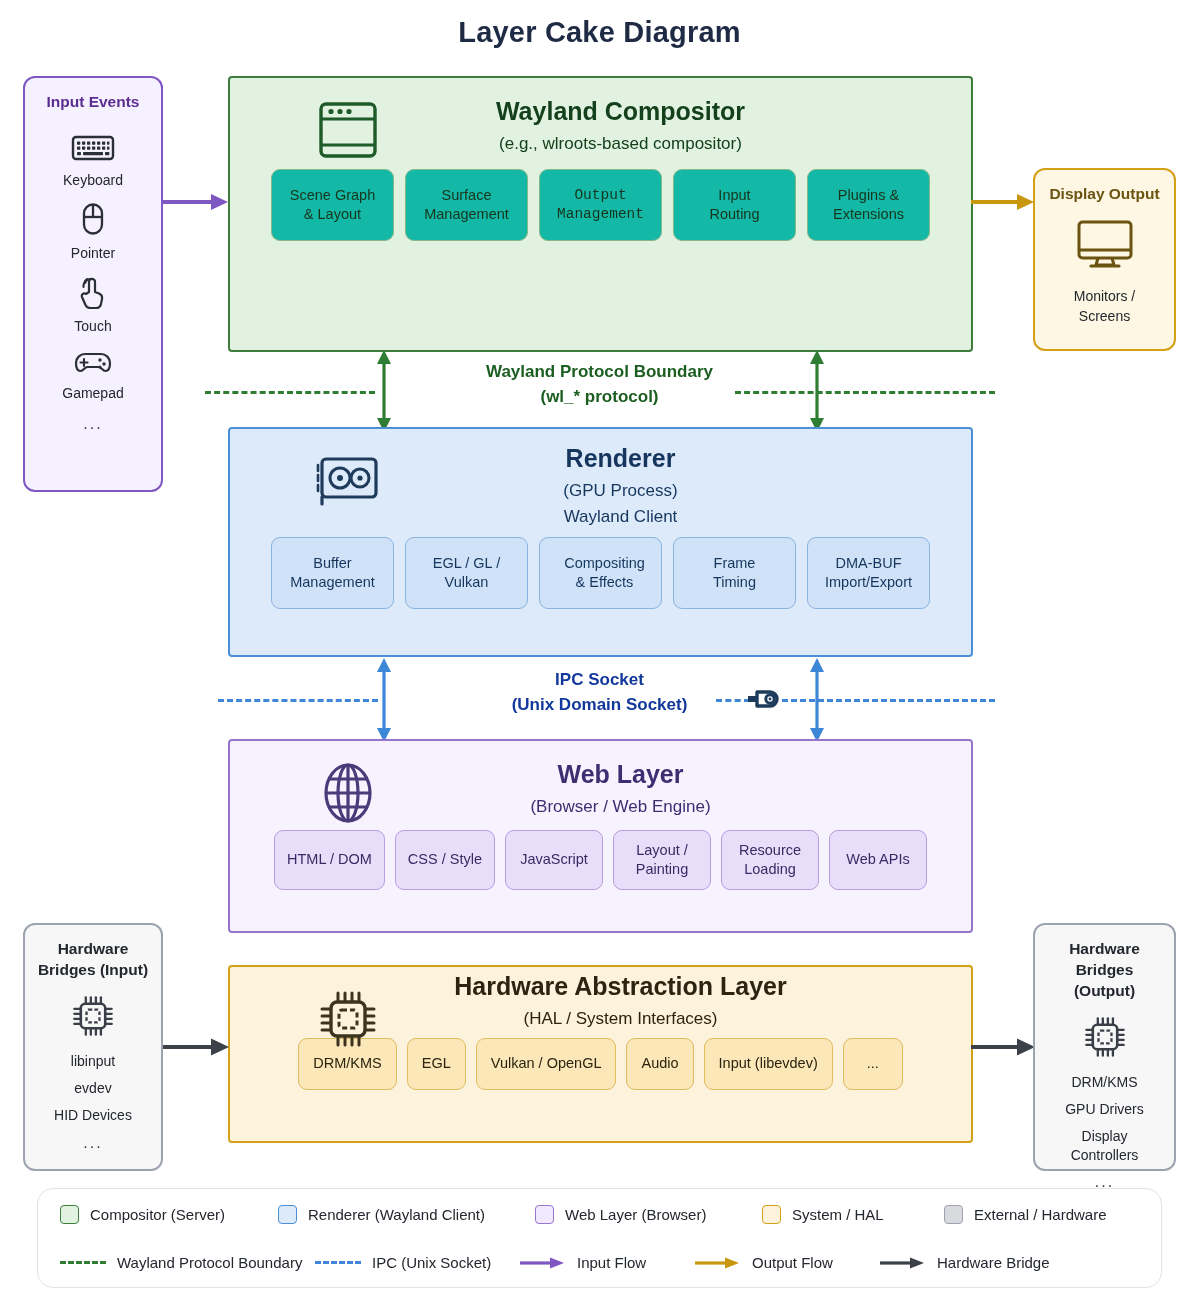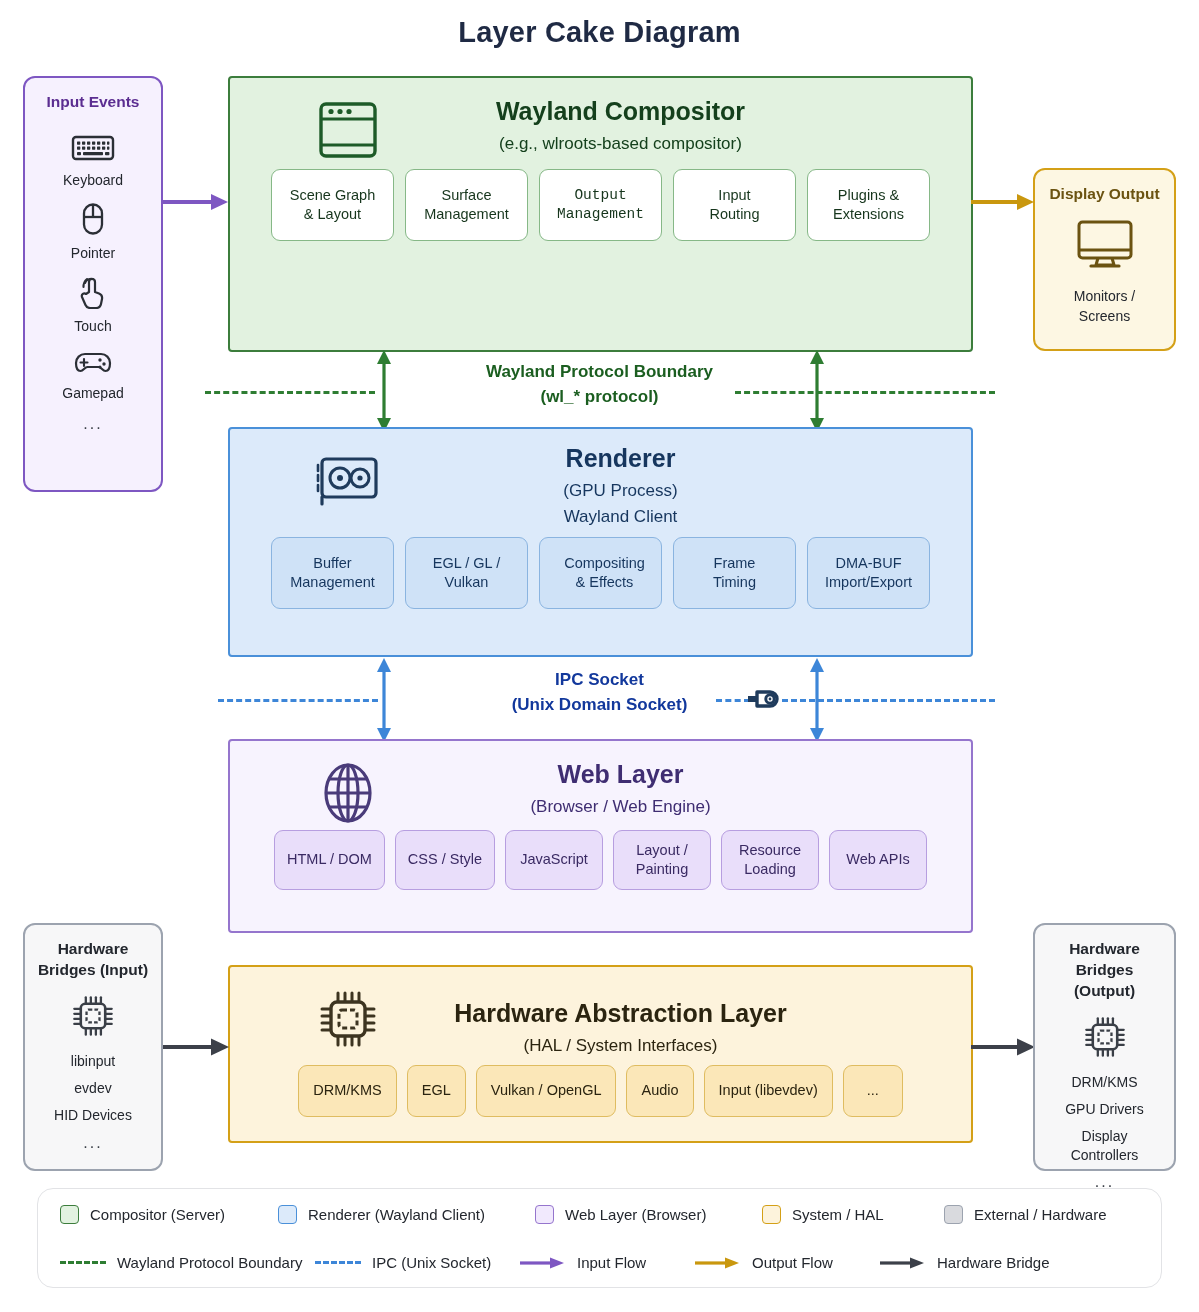--- a/index.html
+++ b/index.html
@@ -92,39 +92,39 @@
     border-radius: 9px; border: 1.6px solid;
     font-size: 14.5px; line-height: 1.3; text-align: center;
     display: flex; align-items: center; justify-content: center;
     padding: 10px 8px;
   }
 
   
   #compositor { top: 76px; height: 276px; background: #e2f2e0; border-color: #3c7d3c; }
   #compositor .layer-title, #compositor .layer-sub { color: #14401c; }
   #compositor .chips { margin-top: 12px; }
-  #compositor .chip { background:#ffffff; border-color:#86b887; color:#16351c; width: 123px; height: 72px; }
+  #compositor .chip { background:#14b8a6; border-color:#86b887; color:#16351c; width: 123px; height: 72px; }
 
   
   #renderer { top: 427px; height: 230px; background: #dceafa; border-color: #4a90d9; }
   #renderer .layer-title, #renderer .layer-sub, #renderer .layer-sub2 { color: #16365e; }
   #renderer .layer-head { padding-top: 14px; }
   #renderer .chips { margin-top: 8px; }
   #renderer .chip { background:#cfe2f7; border-color:#8ab4e0; color:#16365e; width:123px; height:72px; }
 
   
   #weblayer { top: 739px; height: 194px; background: #f7f3fe; border-color: #9575cd; }
   #weblayer .layer-title, #weblayer .layer-sub { color: #3f2d72; }
   #weblayer .chips { margin-top: 10px; gap: 10px; }
   #weblayer .chip { background:#e9defa; border-color:#b79ee0; color:#3a2a63; min-width: 98px; height: 60px; padding: 8px 12px; }
 
   
   #hal { top: 965px; height: 178px; background: #fdf3dc; border-color: #d4a017; }
   #hal .layer-title, #hal .layer-sub { color: #2b2410; }
-  #hal .layer-head { padding-top: 31px; }
+  #hal .layer-head { padding-top: 4px; }
   #hal .chips { margin-top: 6px; gap: 10px; }
   #hal .chip { background:#fbe7b8; border-color:#dfbc60; color:#2b2410; height: 52px; padding: 8px 14px; }
   #hal .chip.dots { min-width: 60px; }
 
   
   .boundary { position: absolute; left: 0; width: 1199px; }
   #boundary-wayland { top: 358px; height: 66px; }
   #boundary-ipc     { top: 662px; height: 74px; }
   .dash-line {
     position: absolute; top: 50%; height: 0;

